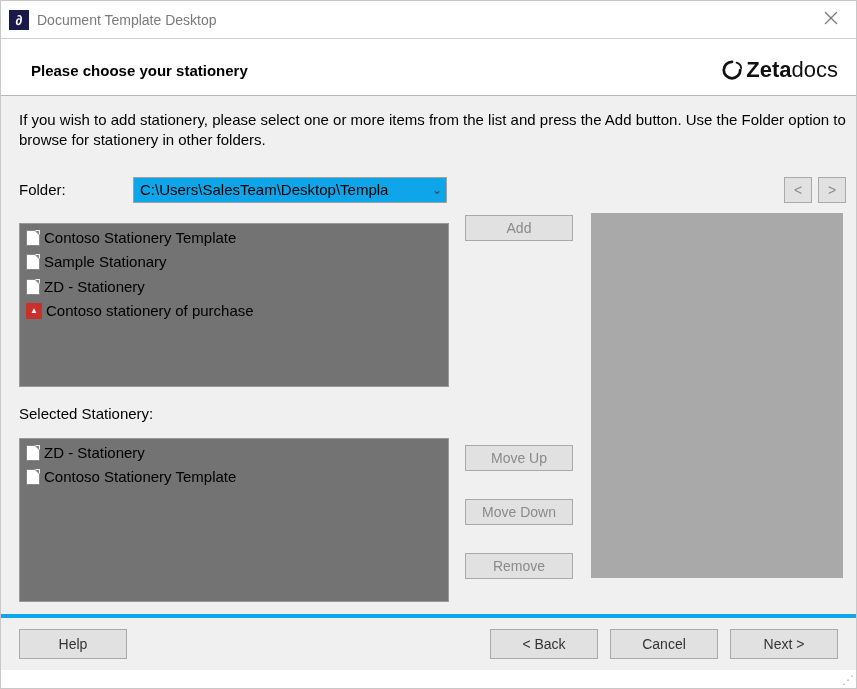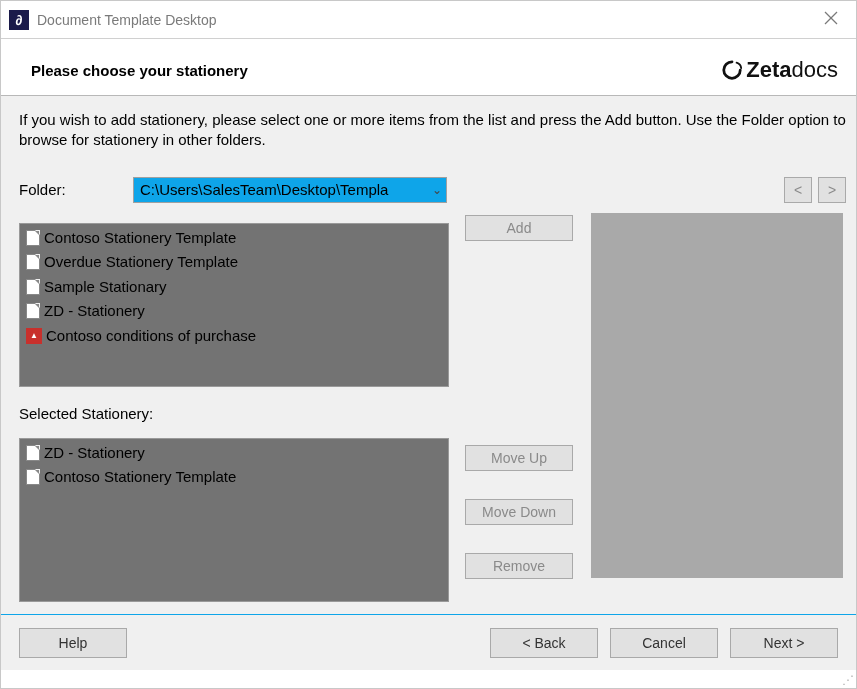--- a/index.html
+++ b/index.html
@@ -203,21 +203,21 @@
       height: 365px;
       background: #a9a9a9;
     }
 
     .footer {
       background: #f0f0f0;
       height: 56px;
       display: flex;
       align-items: center;
       padding: 0 18px;
-      border-top: 1px solid #0ea5e9;
+      border-top: 4px solid #0ea5e9;
     }
     .footer .btn {
       width: 108px;
       height: 30px;
     }
     .footer .spacer { flex: 1; }
     .footer .btn + .btn { margin-left: 12px; }
 
     .resize-grip {
       position: absolute;
@@ -269,33 +269,29 @@
           </div>
         </div>
 
         <div class="listbox">
           <div class="item">
             <span class="doc-icon"></span>
             <span>Contoso Stationery Template</span>
           </div>
           <div class="item">
             <span class="doc-icon"></span>
-            <span>Overdue Stationery Template</span>
-          </div>
-          <div class="item">
-            <span class="doc-icon"></span>
             <span>Sample Stationary</span>
           </div>
           <div class="item">
             <span class="doc-icon"></span>
             <span>ZD - Stationery</span>
           </div>
           <div class="item">
             <span class="pdf-icon">▲</span>
-            <span>Contoso conditions of purchase</span>
+            <span>Contoso stationery of purchase</span>
           </div>
           <div class="item" style="visibility:hidden;">
             <span class="pdf-icon">▲</span>
             <span>spacer</span>
           </div>
         </div>
 
         <div class="selected-label">Selected Stationery:</div>
 
         <div class="listbox selected" style="overflow-y:hidden;">

